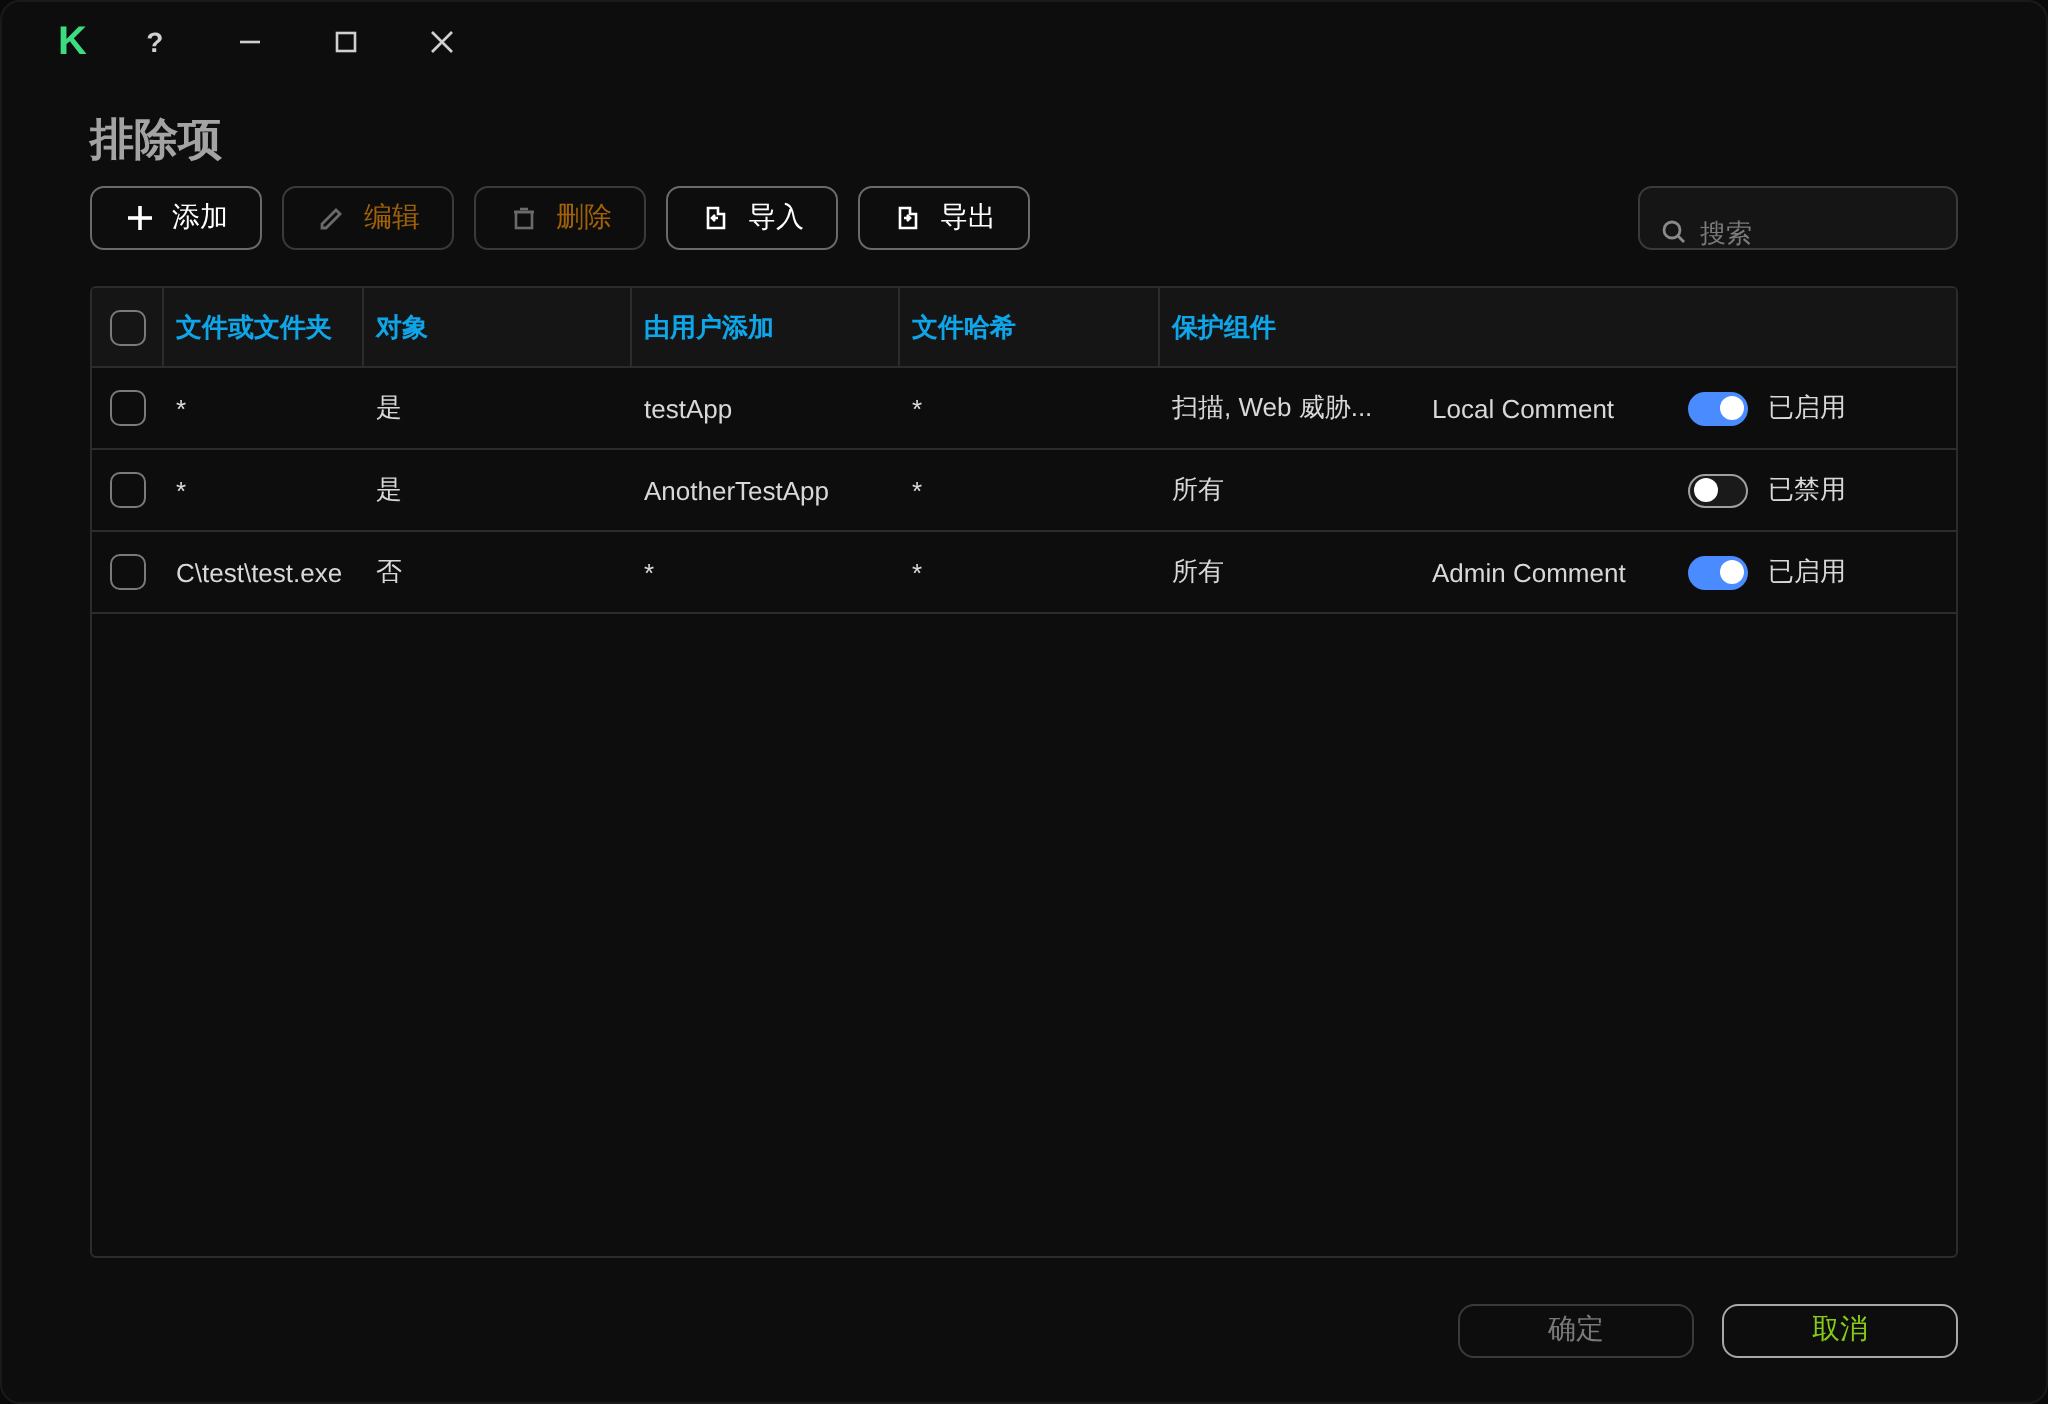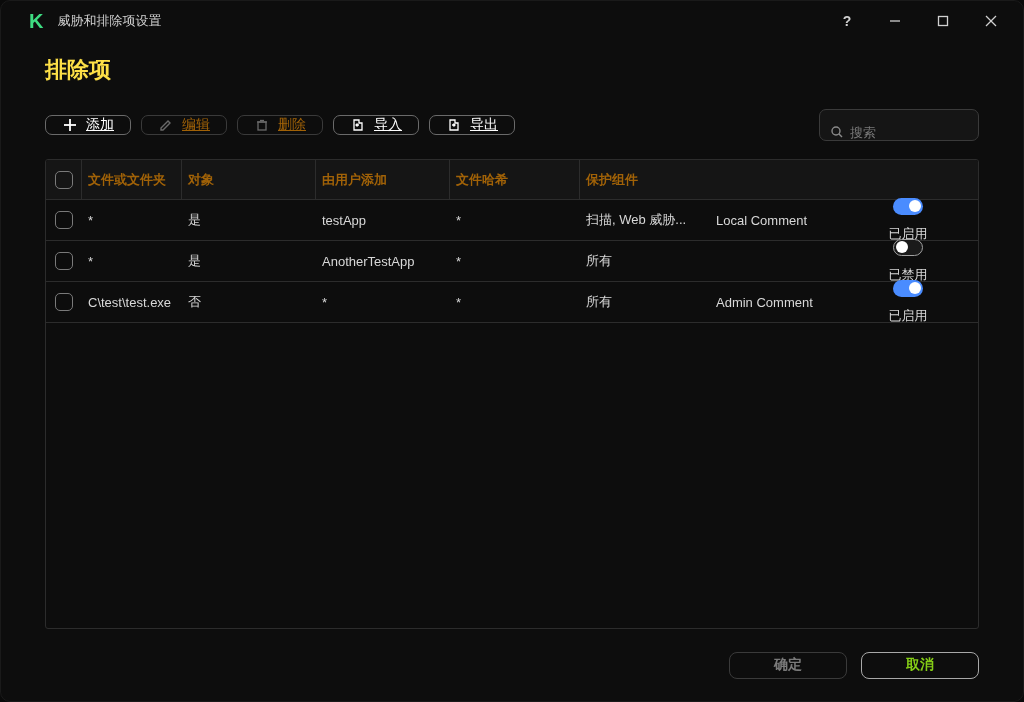--- a/index.html
+++ b/index.html
@@ -51,42 +51,41 @@
 .sysbtn.help { font-weight: 700; }
 .content {
   padding: 14px 44px 0 44px;
   flex: 1;
   display: flex;
   flex-direction: column;
 }
 .page-title {
   font-size: 22px;
   font-weight: 700;
-  color: #fde047;
-  margin-bottom: 24px;
+  color: #a3a3a3;
+  margin-bottom: 8px;
 }
 .toolbar {
   display: flex;
   gap: 10px;
   align-items: center;
   margin-bottom: 18px;
 }
 .btn {
-  height: 20px;
+  height: 32px;
   padding: 0 16px;
   display: inline-flex;
   align-items: center;
   gap: 8px;
   border-radius: 7px;
   font-size: 14px;
   background: transparent;
   border: 1px solid #6a6a6a;
   color: #fff;
   cursor: pointer;
-  text-decoration: underline;
 }
 .btn.disabled {
   border-color: #3a3a3a;
   color: #a16207;
   cursor: default;
 }
 .spacer { flex: 1; }
 .search {
   width: 160px;
   height: 32px;
@@ -119,21 +118,21 @@
 .thead, .trow {
   display: grid;
   grid-template-columns: 36px 100px 134px 134px 130px 130px 128px 140px;
   align-items: center;
   font-size: 13px;
 }
 .thead {
   height: 40px;
   background: #151515;
   border-bottom: 1px solid #2c2c2c;
-  color: #a16207;
+  color: #0ea5e9;
   font-weight: 600;
 }
 .thead > div {
   padding: 0 6px;
   border-right: 1px solid #2c2c2c;
   height: 100%;
   display: flex;
   align-items: center;
 }
 .thead > div:first-child { justify-content: center; padding: 0; }
@@ -149,21 +148,20 @@
   width: 18px;
   height: 18px;
   border: 1.5px solid #7a7a7a;
   border-radius: 5px;
   background: transparent;
 }
 .status-cell {
   display: flex;
   align-items: center;
   gap: 10px;
-  flex-direction: column;
 }
 .toggle {
   width: 30px;
   height: 17px;
   border-radius: 9px;
   position: relative;
 }
 .toggle.on { background: #4a8cff; }
 .toggle.off { background: #1a1a1a; border: 1.5px solid #a0a0a0; }
 .toggle::after {
@@ -188,33 +186,31 @@
   gap: 14px;
 }
 .footer .fbtn {
   width: 118px;
   height: 27px;
   border-radius: 8px;
   display: flex;
   align-items: center;
   justify-content: center;
   font-size: 14px;
-  font-weight: bold;
 }
 .fbtn.ok { border: 1px solid #3a3a3a; color: #7a7a7a; }
 .fbtn.cancel { border: 1px solid #a8a8a8; color: #84cc16; }
 .ico { width: 16px; height: 16px; display:inline-flex; align-items:center; justify-content:center; }
 </style>
 </head>
 <body>
 
 <div class="window">
   <div class="titlebar">
     <span class="logo">K</span>
-    <span class="title">威胁和排除项设置</span>
     <div class="sysbtn help">?</div>
     <div class="sysbtn">
       <svg width="12" height="12" viewBox="0 0 12 12">
           <line x1="1" y1="6" x2="11" y2="6" stroke="#d0d0d0" stroke-width="1.3"></line>
         </svg>
     </div>
     <div class="sysbtn">
       <svg width="12" height="12" viewBox="0 0 12 12">
           <rect x="1.5" y="1.5" width="9" height="9" fill="none" stroke="#d0d0d0" stroke-width="1.3"></rect>
         </svg>

